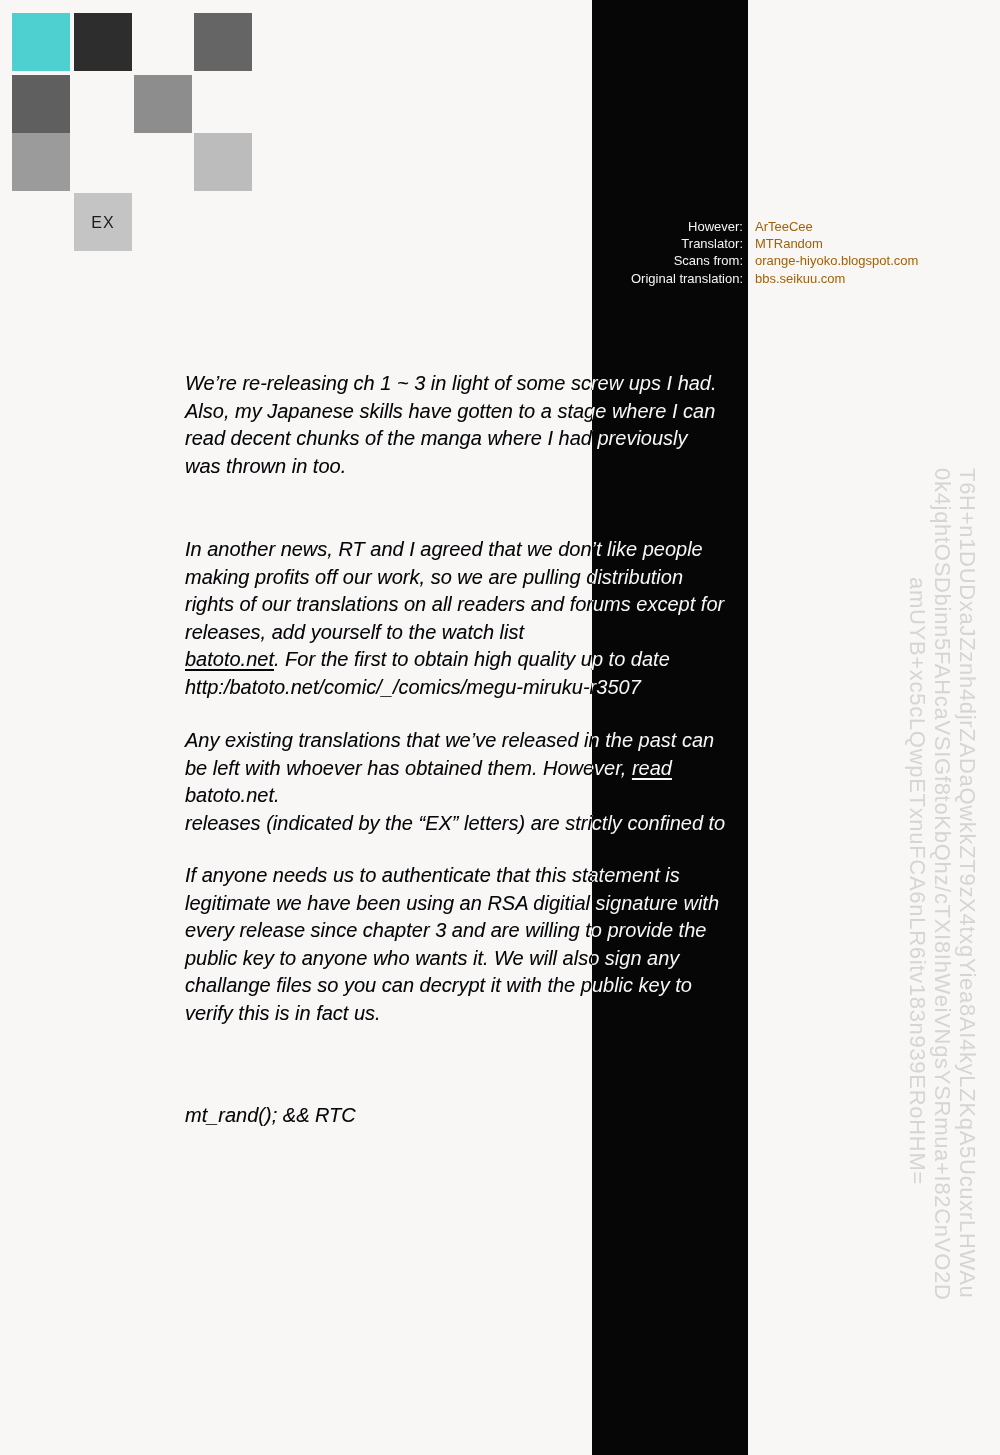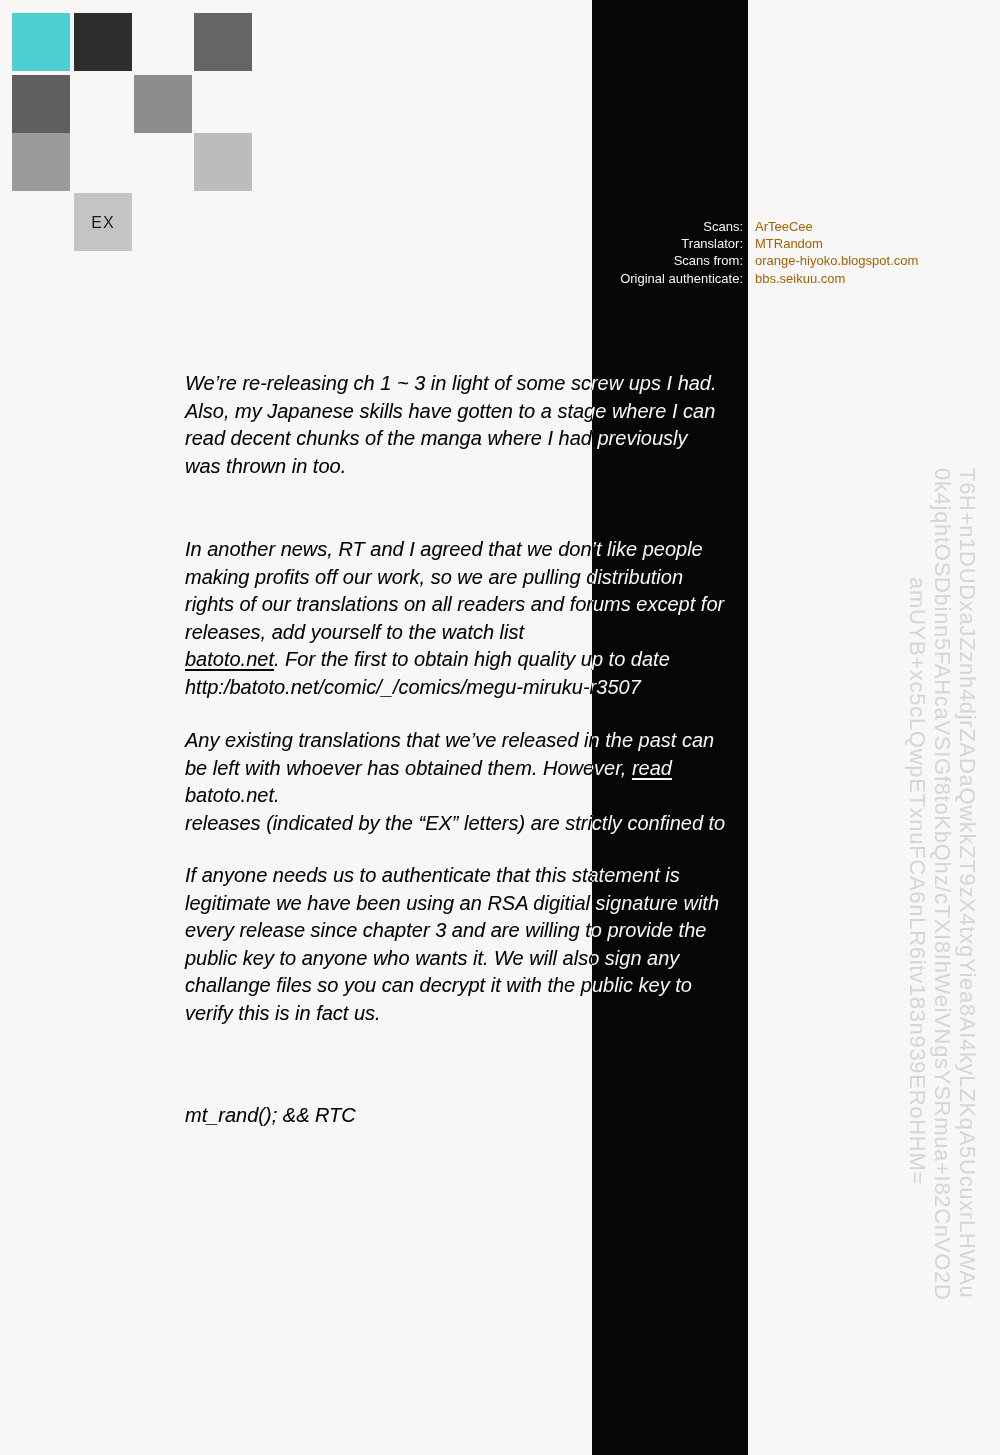--- a/index.html
+++ b/index.html
@@ -72,33 +72,33 @@
       <div class="sq" style="left: 122px; top: 62px; background: rgb(141, 141, 141);"></div>
       <div class="sq" style="left: 0px; top: 120px; background: rgb(155, 155, 155);"></div>
       <div class="sq" style="left: 182px; top: 120px; background: rgb(188, 188, 188);"></div>
       <div class="sq" style="left: 62px; top: 180px; background: rgb(196, 196, 196);">
         <span class="ex-label">EX</span>
       </div>
     </div>
 
   <div class="credits" id="credits">
       <div class="crow">
-        <span class="clabel">Scans:</span>
+        <span class="clabel">However:</span>
         <span class="cvalue">ArTeeCee</span>
       </div>
       <div class="crow">
         <span class="clabel">Translator:</span>
         <span class="cvalue">MTRandom</span>
       </div>
       <div class="crow">
         <span class="clabel">Scans from:</span>
         <span class="cvalue">orange-hiyoko.blogspot.com</span>
       </div>
       <div class="crow">
-        <span class="clabel">Original authenticate:</span>
+        <span class="clabel">Original translation:</span>
         <span class="cvalue">bbs.seikuu.com</span>
       </div>
     </div>
 
   <div class="content">
     <div class="para" style="top:370px">
         <div class="bline">We’re re-releasing ch 1 ~ 3 in light of some screw ups I had.</div>
         <div class="bline">Also, my Japanese skills have gotten to a stage where I can</div>
         <div class="bline">read decent chunks of the manga where I had previously</div>
         <div class="bline">was thrown in too.</div>

